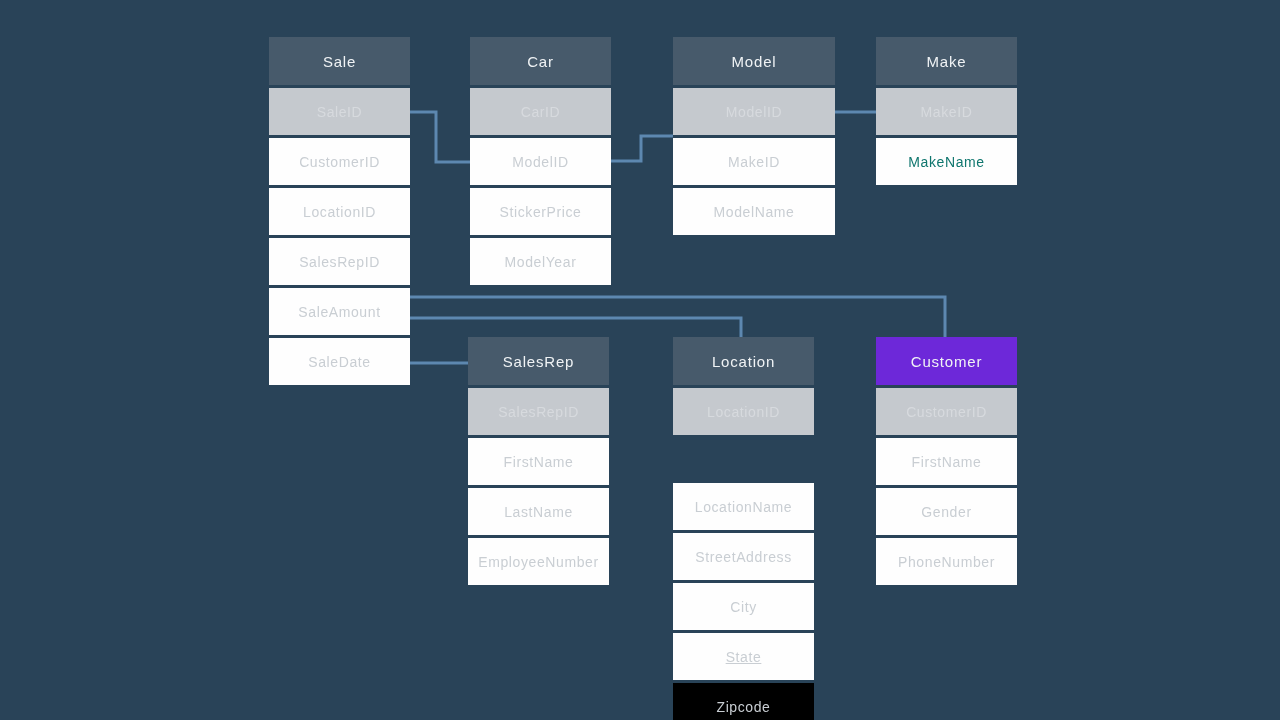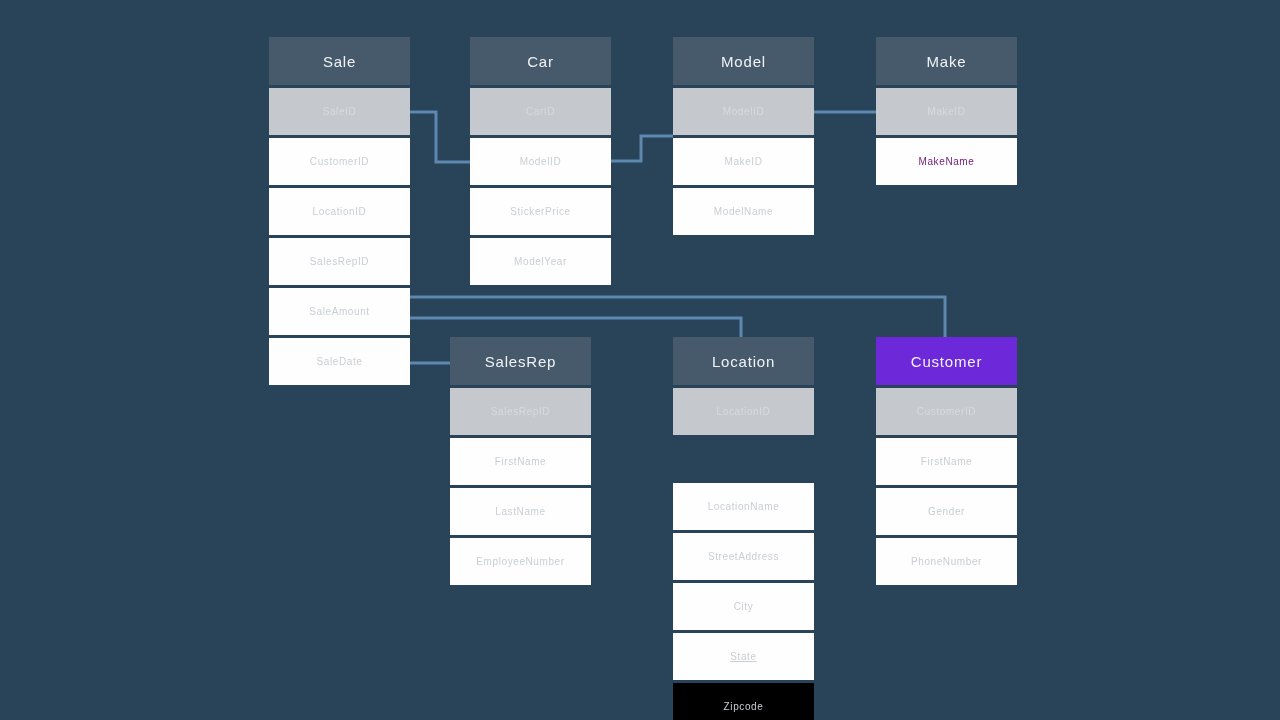--- a/index.html
+++ b/index.html
@@ -39,21 +39,21 @@
     font-size: 15px;
     letter-spacing: 0.8px;
     font-weight: 400;
   }
   .t-row {
     height: 47px;
     margin-top: 3px;
     display: flex;
     align-items: center;
     justify-content: center;
-    font-size: 10px;
+    font-size: 14px;
     letter-spacing: 0.6px;
     font-weight: 300;
   }
 </style>
 </head>
 <body>
 
 <div class="canvas" style="background: rgb(41, 67, 88);">
   <svg id="connector-layer" viewBox="0 0 1280 720" xmlns="http://www.w3.org/2000/svg">
       <polyline points="409,112 436,112 436,162 470,162" fill="none" stroke="#5d88b0" stroke-width="3"></polyline>
@@ -75,32 +75,32 @@
         <div class="t-row" style="background: rgb(254, 254, 254); color: rgb(201, 206, 211);">SaleAmount</div>
         <div class="t-row" style="background: rgb(254, 254, 254); color: rgb(201, 206, 211);">SaleDate</div>
       </div>
       <div class="entity-table" style="left: 470px; top: 37px; width: 141px; border-radius: 29px;">
         <div class="t-header" style="background: rgb(71, 90, 107); color: rgb(240, 243, 245);">Car</div>
         <div class="t-row pk" style="background: rgb(197, 201, 206); color: rgb(215, 218, 222);">CarID</div>
         <div class="t-row" style="background: rgb(254, 254, 254); color: rgb(201, 206, 211);">ModelID</div>
         <div class="t-row" style="background: rgb(254, 254, 254); color: rgb(201, 206, 211);">StickerPrice</div>
         <div class="t-row" style="background: rgb(254, 254, 254); color: rgb(201, 206, 211);">ModelYear</div>
       </div>
-      <div class="entity-table" style="left: 673px; top: 37px; width: 141px;">
+      <div class="entity-table" style="left: 673px; top: 37px; width: 162px;">
         <div class="t-header" style="background: rgb(71, 90, 107); color: rgb(240, 243, 245);">Model</div>
         <div class="t-row pk" style="background: rgb(197, 201, 206); color: rgb(215, 218, 222);">ModelID</div>
         <div class="t-row" style="background: rgb(254, 254, 254); color: rgb(201, 206, 211);">MakeID</div>
         <div class="t-row" style="background: rgb(254, 254, 254); color: rgb(201, 206, 211);">ModelName</div>
       </div>
       <div class="entity-table" style="left: 876px; top: 37px; width: 141px;">
         <div class="t-header" style="background: rgb(71, 90, 107); color: rgb(240, 243, 245);">Make</div>
         <div class="t-row pk" style="background: rgb(197, 201, 206); color: rgb(215, 218, 222);">MakeID</div>
-        <div class="t-row" style="background: rgb(254, 254, 254); color: #701a75;">MakeName</div>
+        <div class="t-row" style="background: rgb(254, 254, 254); color: #0f766e;">MakeName</div>
       </div>
-      <div class="entity-table" style="left: 450px; top: 337px; width: 141px;">
+      <div class="entity-table" style="left: 468px; top: 337px; width: 141px;">
         <div class="t-header" style="background: rgb(71, 90, 107); color: rgb(240, 243, 245);">SalesRep</div>
         <div class="t-row pk" style="background: rgb(197, 201, 206); color: rgb(215, 218, 222);">SalesRepID</div>
         <div class="t-row" style="background: rgb(254, 254, 254); color: rgb(201, 206, 211);">FirstName</div>
         <div class="t-row" style="background: rgb(254, 254, 254); color: rgb(201, 206, 211);">LastName</div>
         <div class="t-row" style="background: rgb(254, 254, 254); color: rgb(201, 206, 211);">EmployeeNumber</div>
       </div>
       <div class="entity-table" style="left: 673px; top: 337px; width: 141px;">
         <div class="t-header" style="background: rgb(71, 90, 107); color: rgb(240, 243, 245);">Location</div>
         <div class="t-row pk" style="background: rgb(197, 201, 206); color: rgb(215, 218, 222);">LocationID</div>
         <div class="t-row" style="background: rgb(254, 254, 254); color: rgb(201, 206, 211); margin-top: 48px;">LocationName</div>

